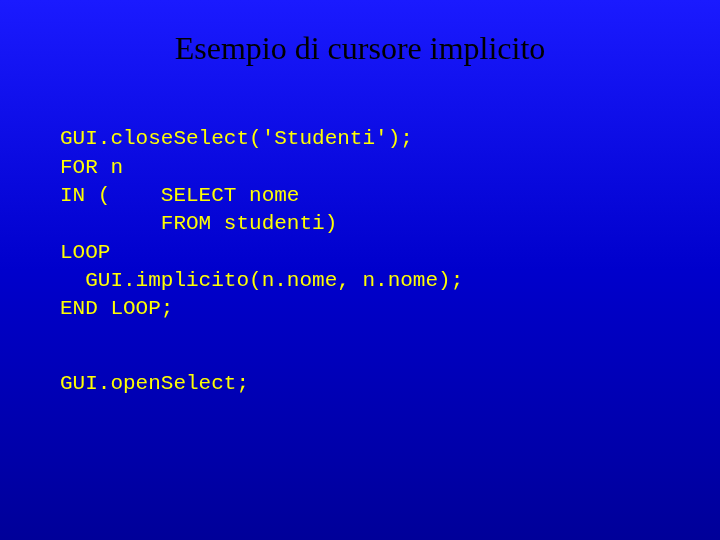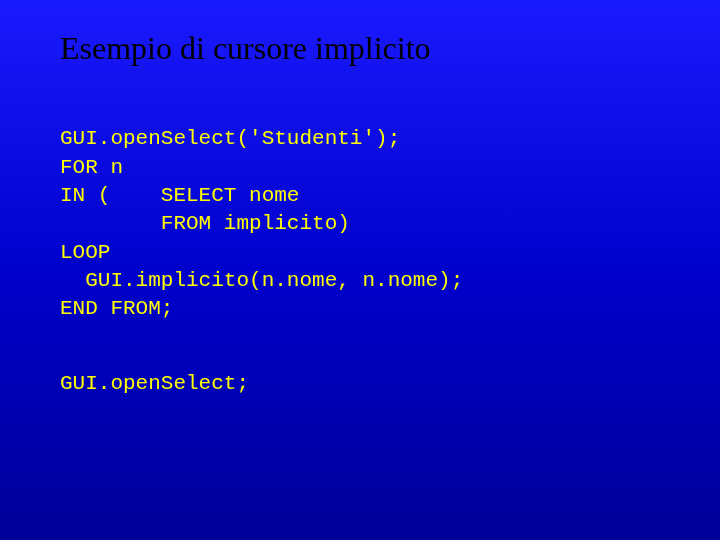--- a/index.html
+++ b/index.html
@@ -15,21 +15,21 @@
       overflow: hidden;
     }
     .slide {
       width: 100%;
       height: 100%;
       padding: 20px 60px;
     }
     .title {
       color: #000000;
       font-size: 32px;
-      text-align: left;
+      text-align: center;
       margin-top: 10px;
       margin-bottom: 30px;
       font-weight: normal;
     }
     .code-block {
       font-family: "Courier New", Courier, monospace;
       font-size: 21px;
       line-height: 1.35;
       color: #ffff00;
       white-space: pre;
@@ -37,23 +37,23 @@
     .code-block .spacer {
       height: 18px;
     }
   </style>
 </head>
 <body>
 
 <div class="slide">
   <h1 class="title">Esempio di cursore implicito</h1>
   <div class="code-block">
-<span>GUI.openSelect('Studenti');</span>
+<span>GUI.closeSelect('Studenti');</span>
 <span>FOR n</span>
 <span>IN (    SELECT nome</span>
-<span>        FROM implicito)</span>
+<span>        FROM studenti)</span>
 <span>LOOP</span>
 <span>  GUI.implicito(n.nome, n.nome);</span>
-<span>END FROM;</span>
+<span>END LOOP;</span>
 <div class="spacer"></div>
 <span>GUI.openSelect;</span>
   </div>
 </div>
 
 </body></html>

